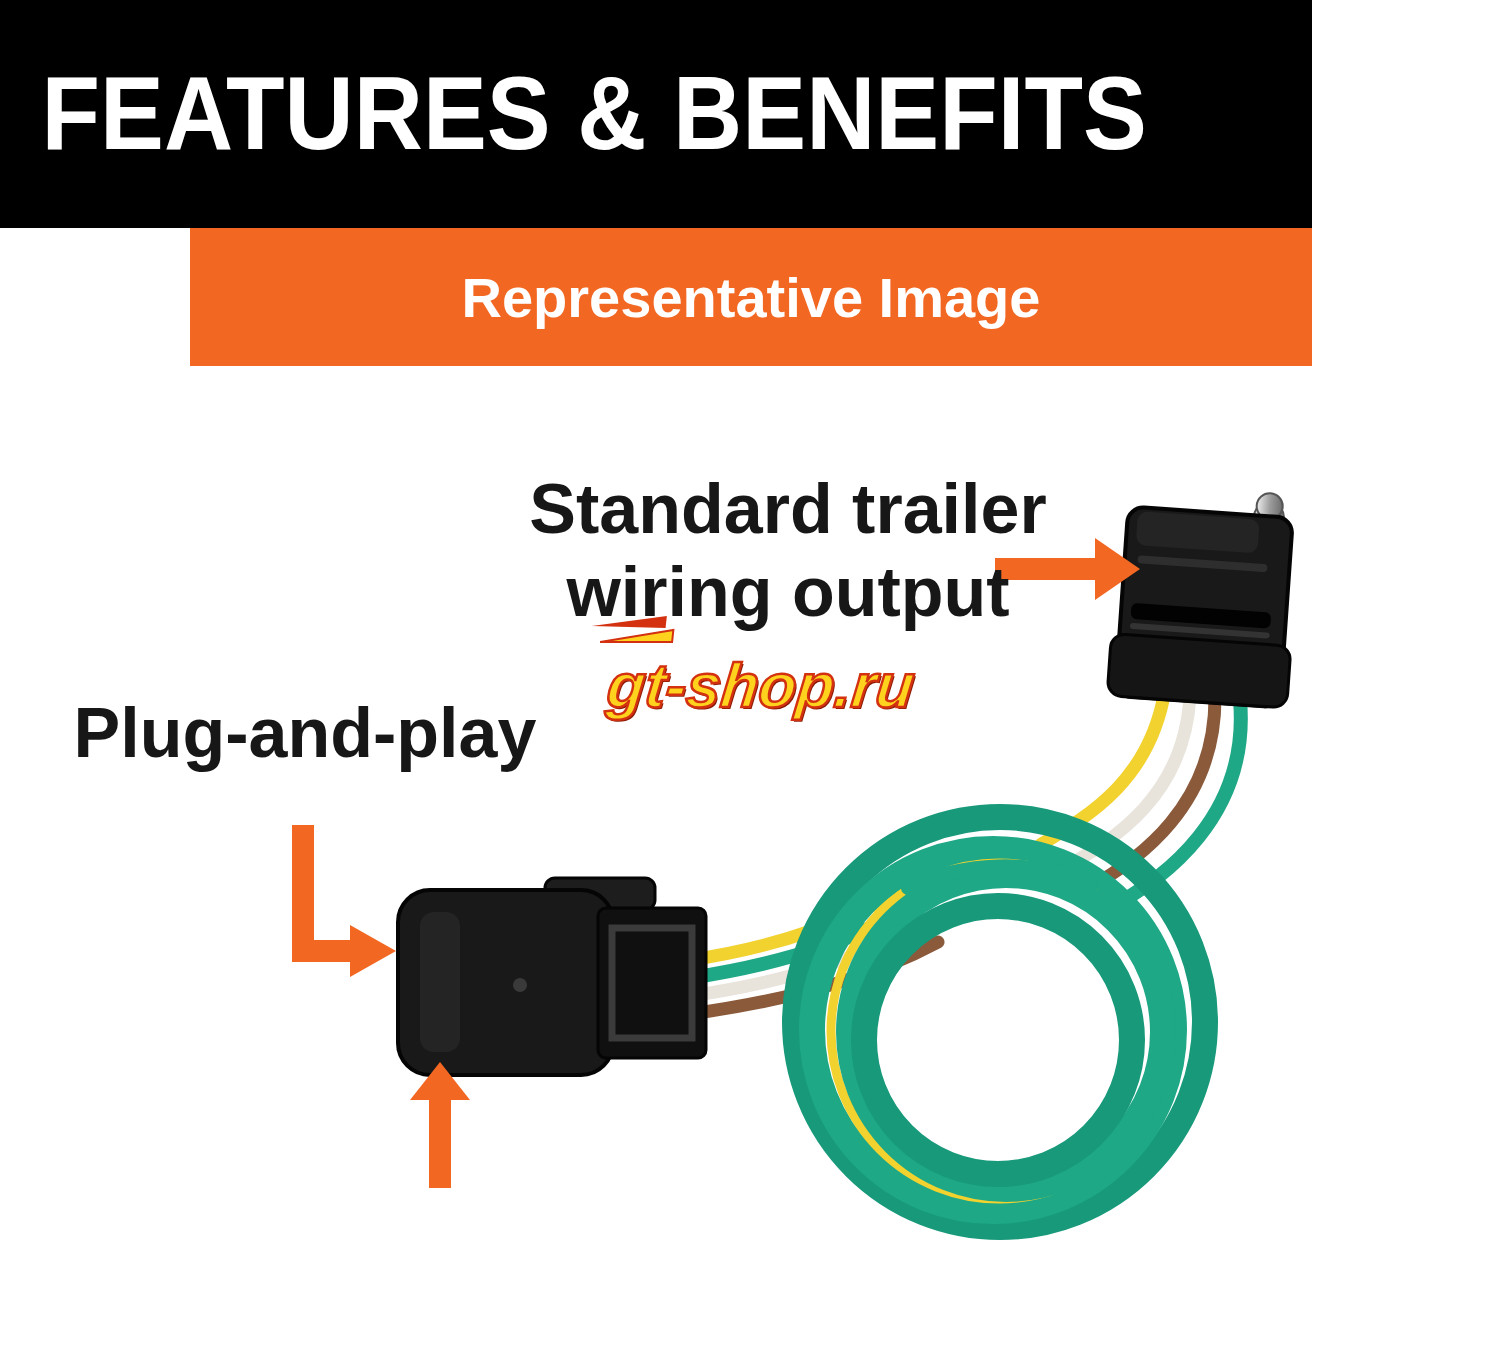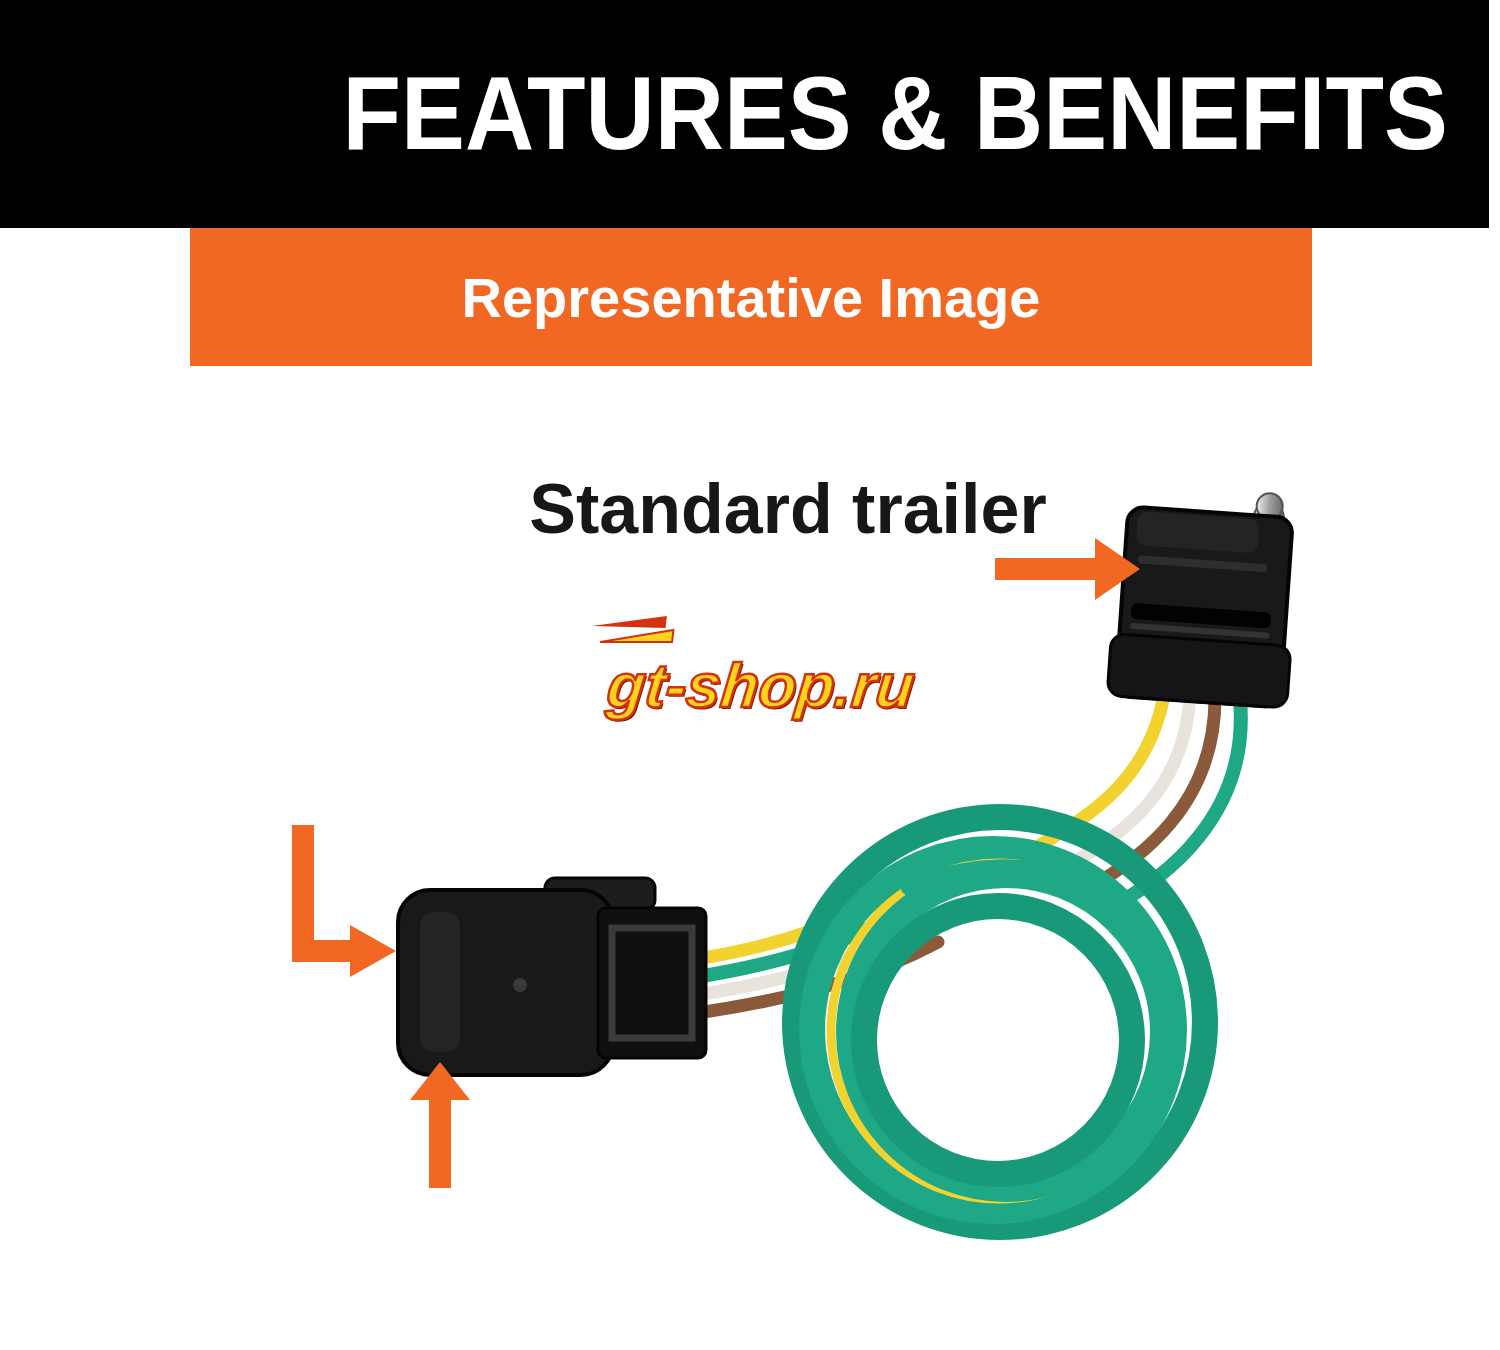--- a/index.html
+++ b/index.html
@@ -1,21 +1,21 @@
 <!DOCTYPE html>
 <html style="--accent: #F26722; --header-bg: #000000; --text-dark: #171717; --wire-green: #1EA886; --wire-yellow: #F2D22E; --wire-white: #E8E4DC; --wire-brown: #8A5A3B; --connector-black: #191919;"><head>
 <meta charset="utf-8">
 <style>
   html,body{margin:0;padding:0;background:#fff;}
   .canvas{position:relative;width:1500px;height:1350px;background:#ffffff;overflow:hidden;
           font-family:"Liberation Sans",sans-serif;}
 
   
-  .header{position:absolute;left:0;top:0;width:1489px;height:228px;
-          background:var(--header-bg,#000);display:flex;align-items:center;justify-content:flex-end;}
+  .header{position:absolute;left:0;top:0;width:1312px;height:228px;
+          background:var(--header-bg,#000);display:flex;align-items:center;justify-content:flex-start;}
   .header h1{margin:0;color:#fff;font-size:103px;font-weight:800;letter-spacing:0px;
              white-space:nowrap;transform:scaleX(.93);}
   .subheader{position:absolute;left:190px;top:228px;width:1122px;height:138px;
              background:var(--accent,#F26722);display:flex;align-items:center;justify-content:center;}
   .subheader h2{margin:0;color:#fff;font-size:56px;font-weight:700;}
 
   
   .art{position:absolute;left:0;top:0;width:1500px;height:1350px;}
   .wg{stroke:var(--wire-green,#1EA886);}
   .wg2{stroke:#17997A;}
@@ -112,19 +112,21 @@
   <div class="watermark">
     <svg class="wm-swoosh" width="84" height="44" viewBox="0 0 84 44">
       <polygon points="0,10 74,0 74,12" fill="#D3310F"></polygon>
       <polygon points="10,26 82,14 82,26" fill="#FFD21E" stroke="#D3310F" stroke-width="2"></polygon>
     </svg>
     <span class="wm-text">gt-shop.ru</span>
   </div>
 
   <div class="callout" id="callout-output">
     <div>Standard trailer</div>
+    <div>wiring output</div>
   </div>
 
   <div class="callout" id="callout-connector">
+    <div>Plug-and-play</div>
   </div>
 
 
 </div>
 
 </body></html>

